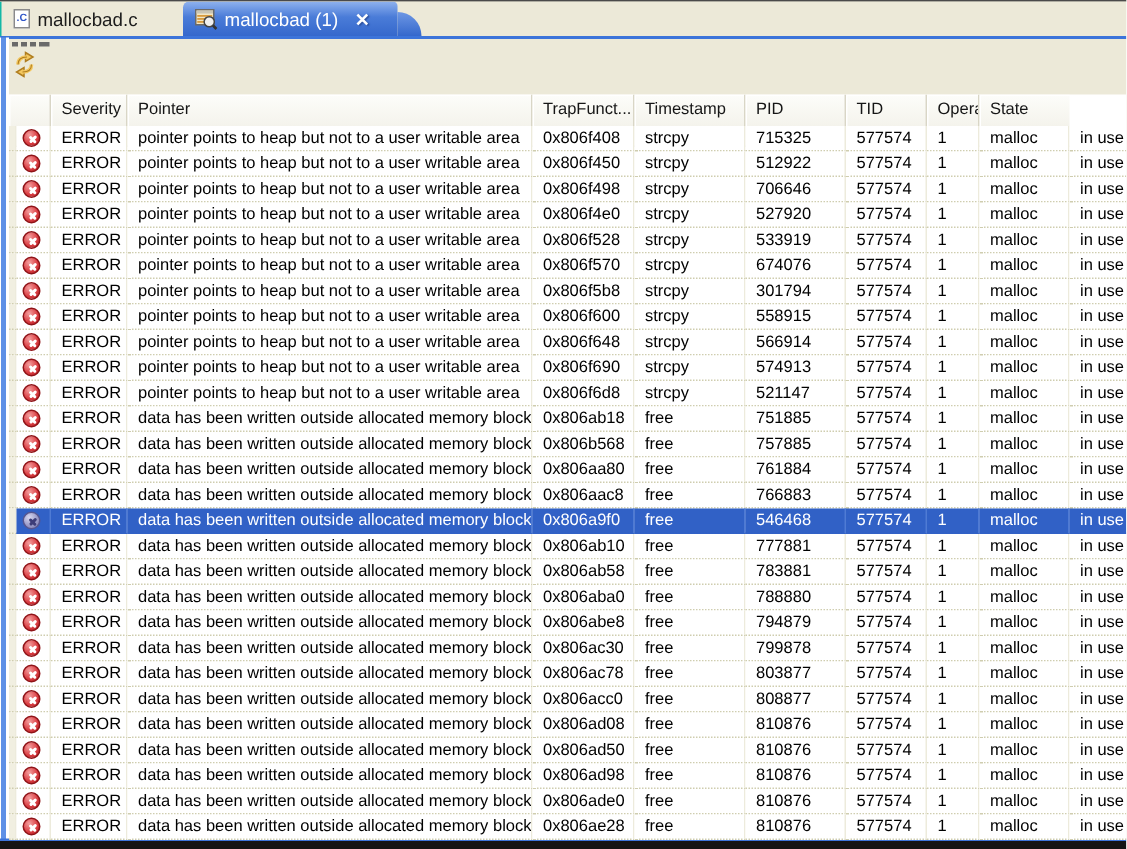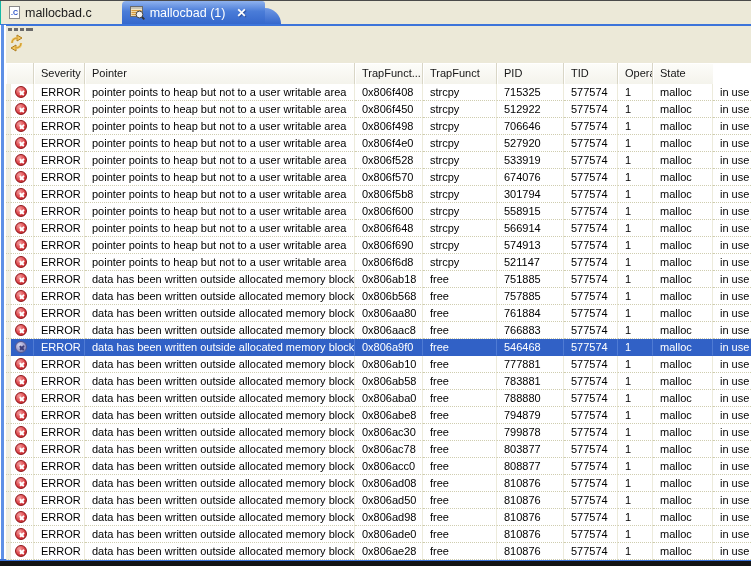--- a/index.html
+++ b/index.html
@@ -172,21 +172,21 @@
 
   <div class="left-frame"></div>
   <div class="bottom-frame"></div>
 
   <div class="table">
     <div class="thead grid-row">
       <div class="hcell first"></div>
       <div class="hcell">Severity</div>
       <div class="hcell">Pointer</div>
       <div class="hcell">TrapFunct...</div>
-      <div class="hcell">TrapFunct</div>
+      <div class="hcell">Timestamp</div>
       <div class="hcell">PID</div>
       <div class="hcell">TID</div>
       <div class="hcell">Operation</div>
       <div class="hcell last">State</div>
     </div>
     <div class="tbody">
         <div class="trow grid-row">
           <div class="cell margin"></div>
           <div class="cell iconc"><span class="err-icon"></span></div>
           <div class="cell">ERROR</div>

